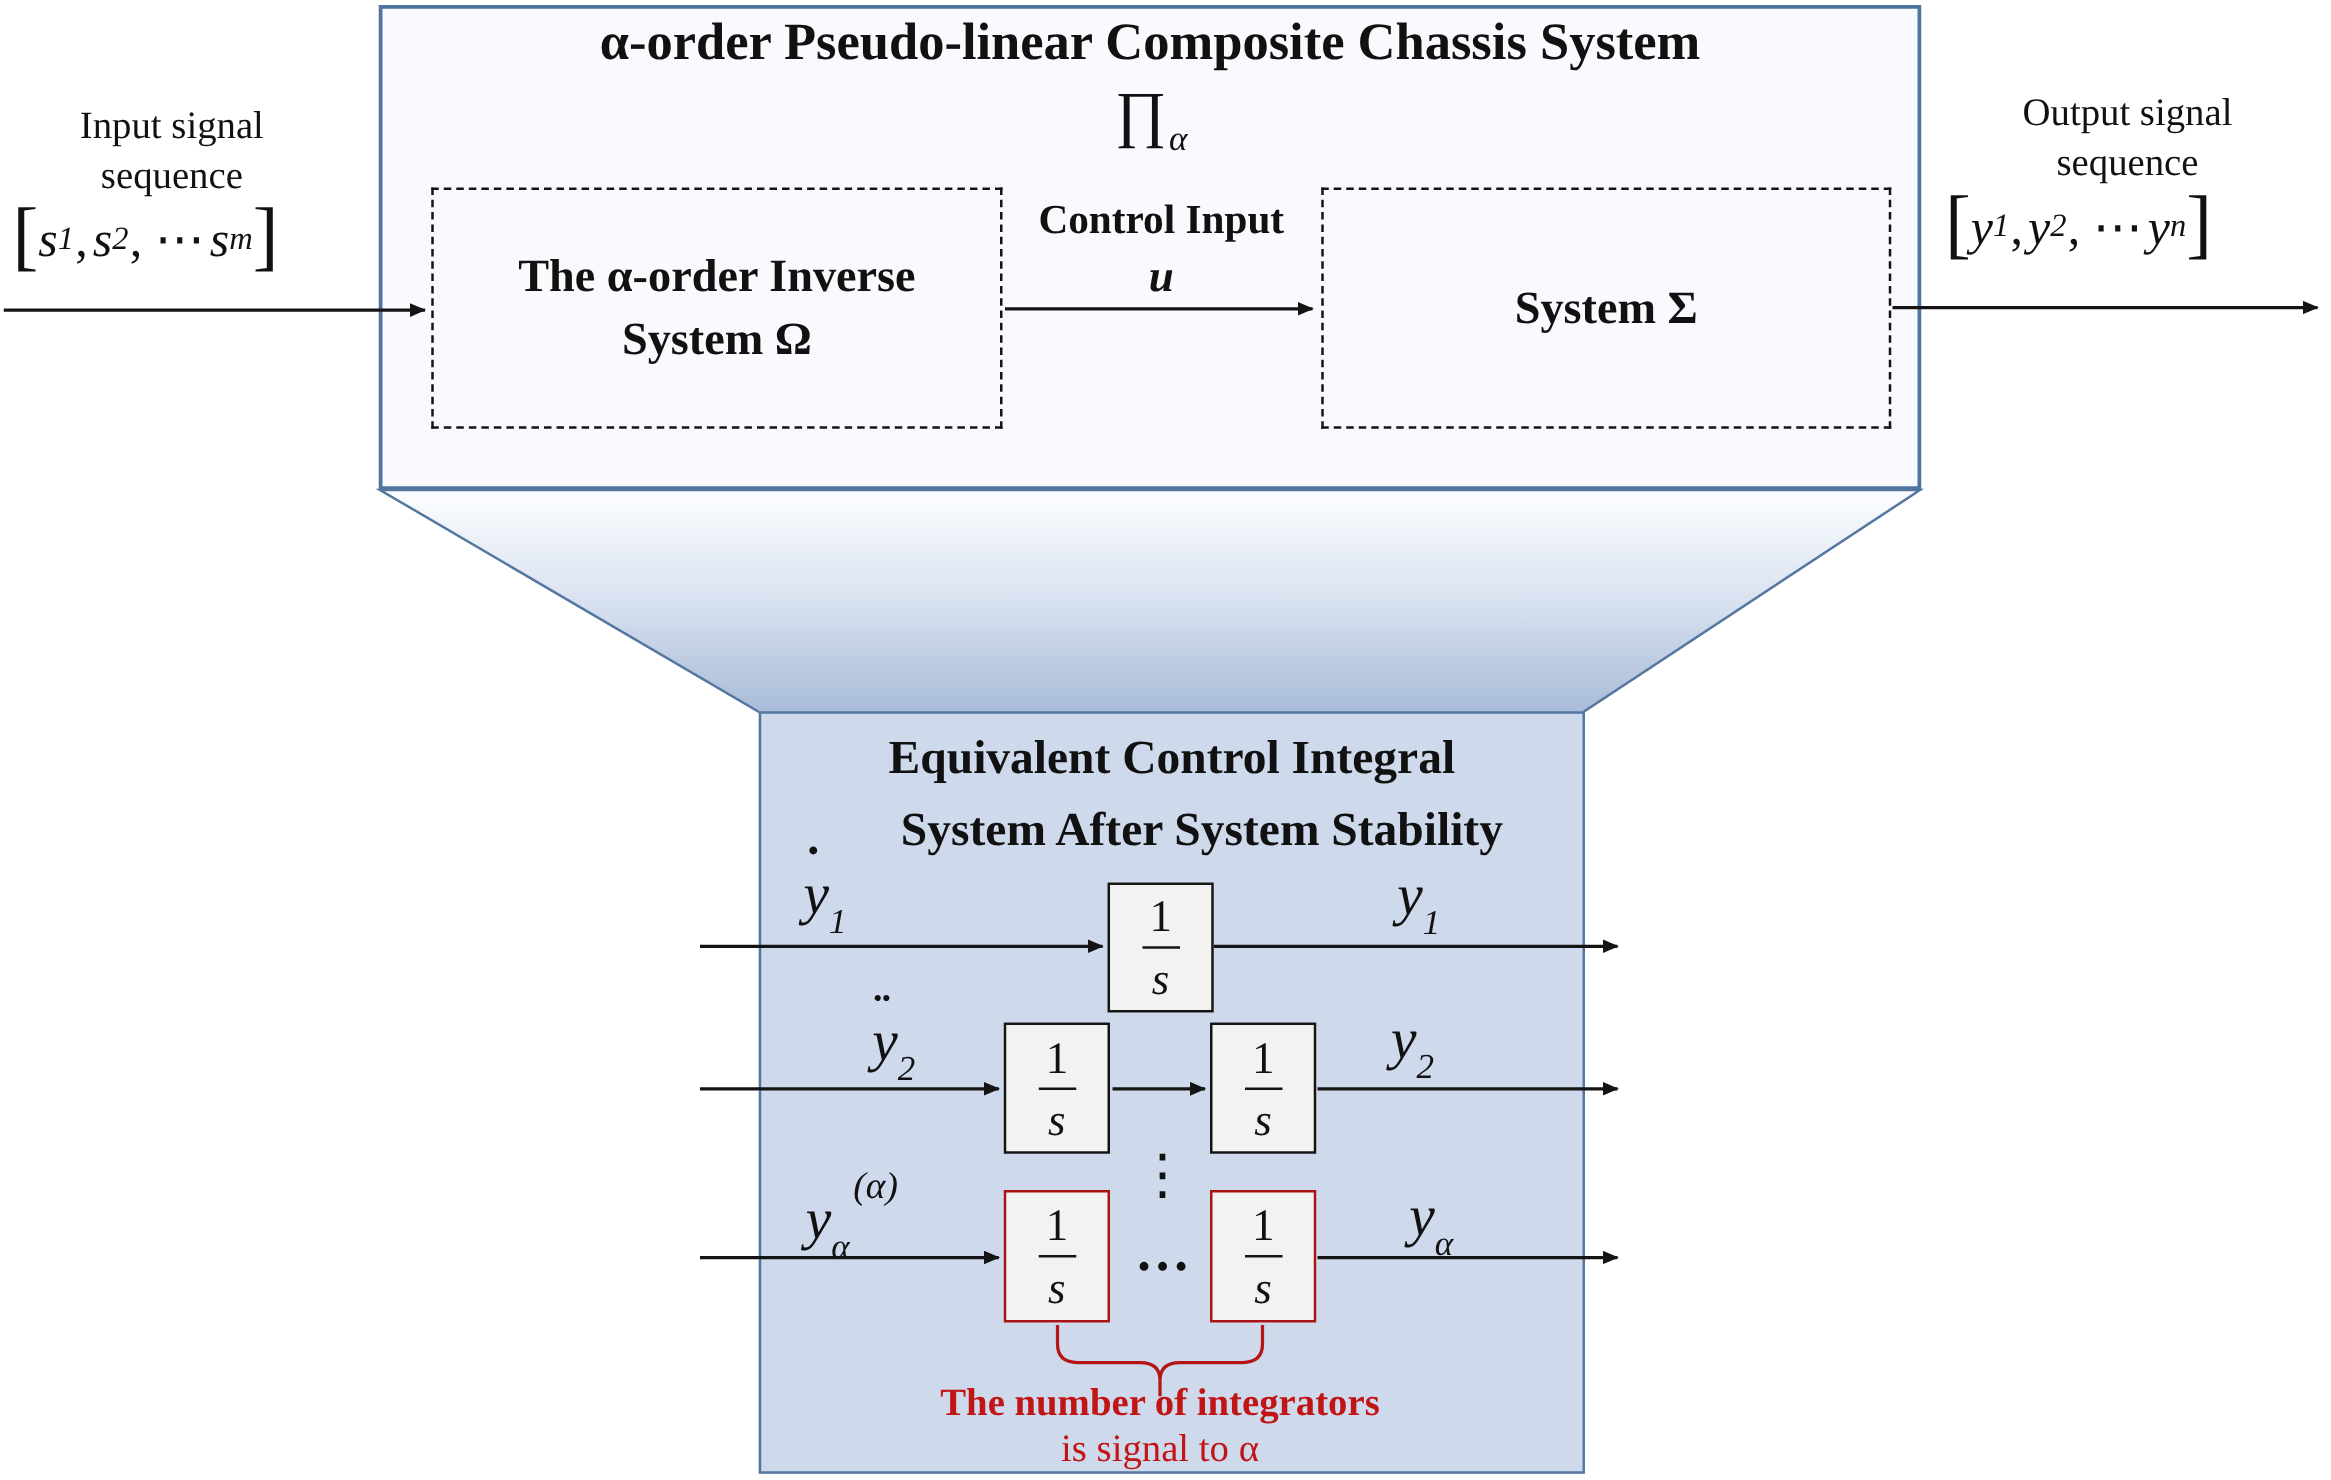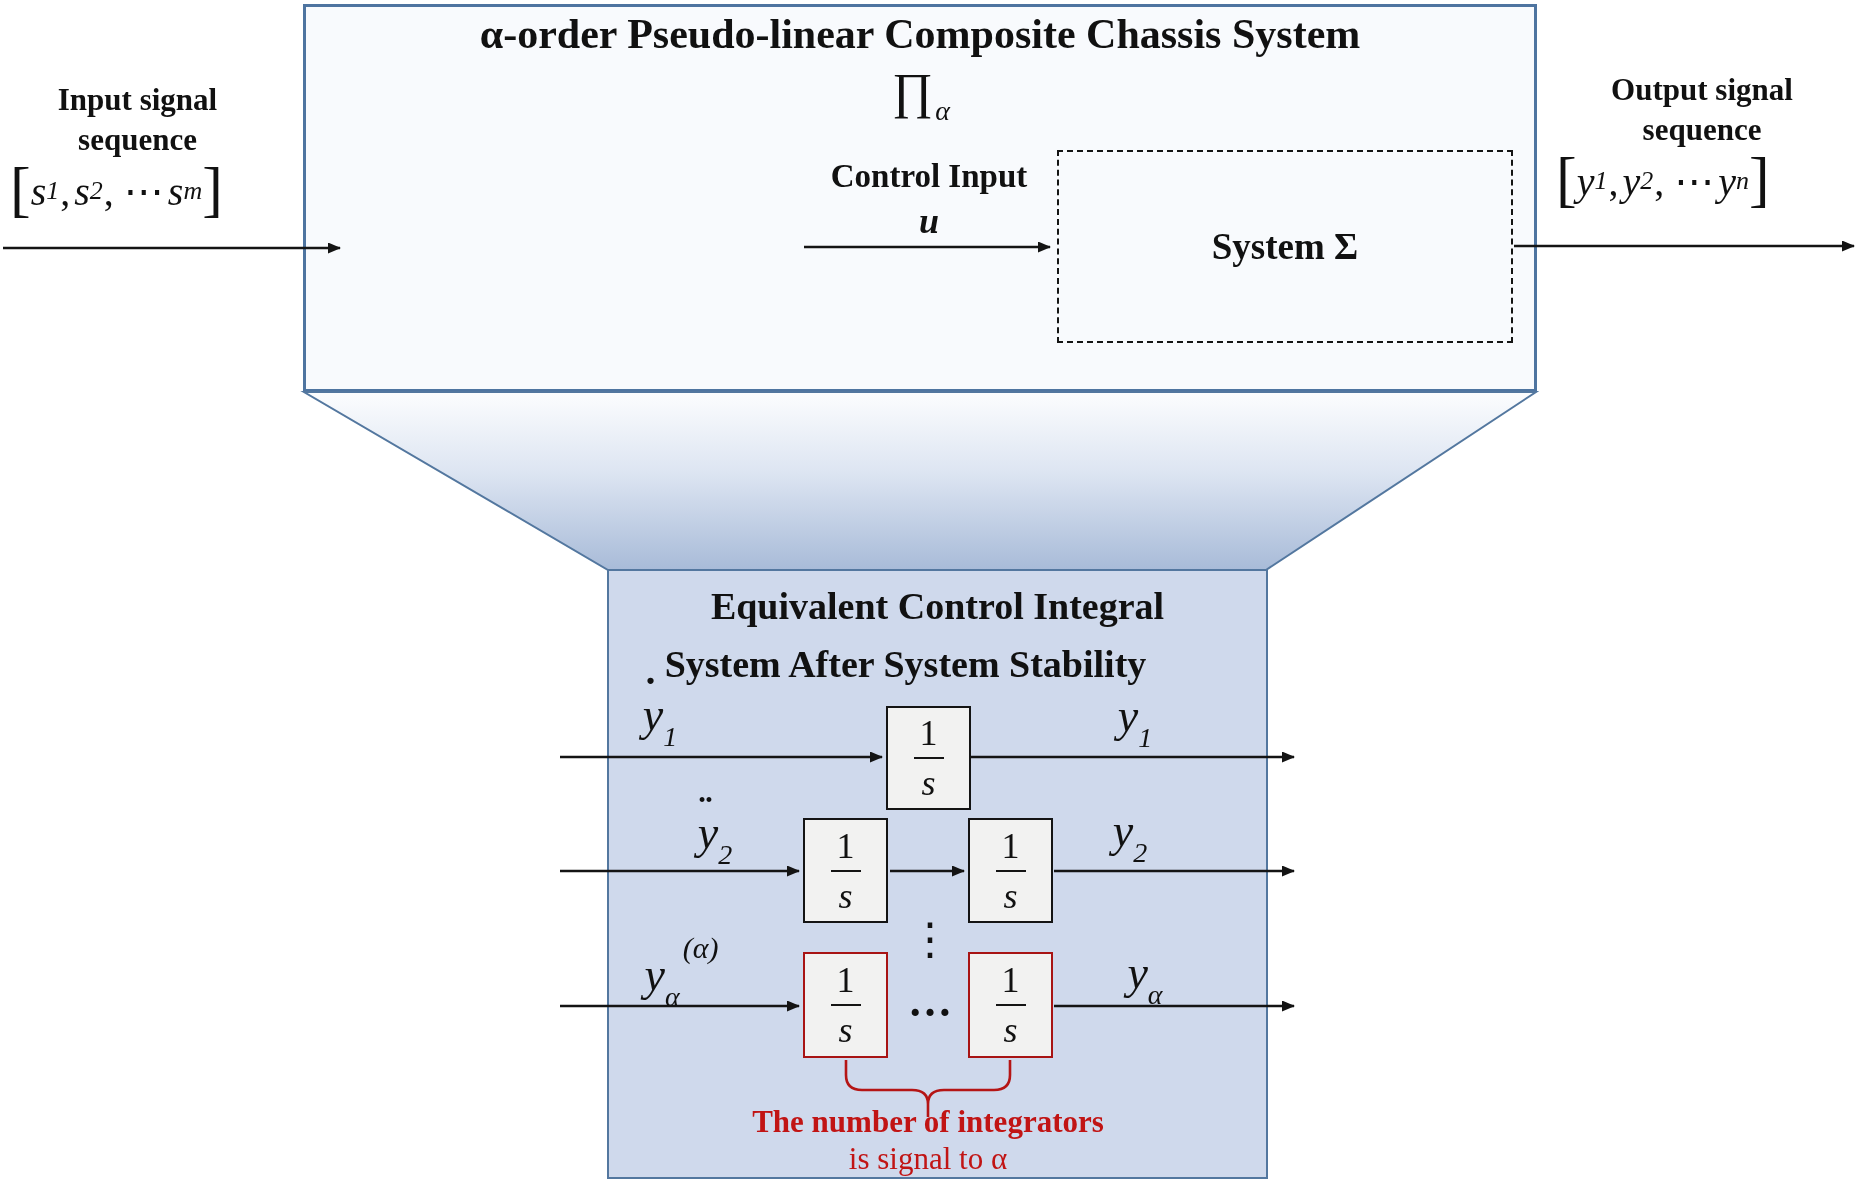--- a/index.html
+++ b/index.html
@@ -24,38 +24,38 @@
     display:flex;flex-direction:column;justify-content:center;align-items:center;
     font-size:37px;font-weight:bold;line-height:1.35;
   }
   #inverse-block{left:345px;top:150px;width:457px;height:193px;}
   #original-block{left:1057px;top:150px;width:456px;height:193px;}
 
   #control-label{left:798px;top:158px;width:262px;font-size:33px;font-weight:bold;}
   #control-u{left:798px;top:200px;width:262px;font-size:36px;font-weight:bold;font-style:italic;}
 
   
-  .side-title{font-size:31px;font-weight:bold;line-height:1.28;}
+  .side-title{font-size:31px;font-weight:normal;line-height:1.28;}
   #input-title{left:5px;top:80px;width:265px;}
   #output-title{left:1562px;top:70px;width:280px;}
 
   .seq-formula{display:flex;align-items:center;font-style:italic;font-size:40px;}
   .seq-formula .brk{font-style:normal;font-size:62px;font-weight:400;line-height:1;position:relative;top:-2px;}
   .seq-formula sub{font-size:26px;font-style:italic;vertical-align:-14px;line-height:0;}
   .seq-formula .sep{font-style:normal;padding:0 4px 0 1px;}
   #input-formula{left:10px;top:160px;}
   #output-formula{left:1556px;top:150px;}
 
   
   #bottom-box{
     left:607px;top:569px;width:661px;height:610px;box-sizing:border-box;
     background:#cfd9ec;border:2.5px solid #53779f;
   }
   #eq-title1{left:607px;top:584px;width:661px;font-size:38px;font-weight:bold;}
-  #eq-title2{left:575px;top:642px;width:661px;font-size:38px;font-weight:bold;}
+  #eq-title2{left:631px;top:642px;width:661px;font-size:38px;font-weight:bold;}
 
   
   .int-box{
     box-sizing:border-box;background:#f2f2f1;border:2.6px solid #141414;
     display:flex;flex-direction:column;align-items:center;justify-content:center;
   }
   .int-box.red{border-color:#a81414;}
   .int-box .num{font-size:36px;line-height:1;}
   .int-box .bar{width:30px;border-top:2.6px solid #141414;margin:6px 0;}
   .int-box .den{font-size:36px;font-style:italic;line-height:1;}
@@ -131,20 +131,24 @@
       <line x1="560" y1="1006" x2="799" y2="1006" marker-end="url(#arrow)"></line>
       <line x1="1054" y1="1006" x2="1294" y2="1006" marker-end="url(#arrow)"></line>
     </g>
     <path d="M846,1060 V1075 Q846,1090 862,1090 H912 Q928,1090 928,1104 V1117
              M1010,1060 V1075 Q1010,1090 994,1090 H944 Q928,1090 928,1104" stroke="#b51515" stroke-width="2.6" fill="none"></path>
   </svg>
 
   <div class="abs center" id="top-title">α-order Pseudo-linear Composite Chassis System</div>
   <div class="abs center" id="pi-wrap"><span>∏</span><span class="pi-sub">α</span></div>
 
+  <div class="abs dashed-block" id="inverse-block">
+    <div>The α-order Inverse</div>
+    <div>System Ω</div>
+  </div>
   <div class="abs dashed-block" id="original-block">
     <div>System Σ</div>
   </div>
 
   <div class="abs center" id="control-label">Control Input</div>
   <div class="abs center" id="control-u">u</div>
 
   <div class="abs center side-title" id="input-title">
     <div>Input signal</div>
     <div>sequence</div>

